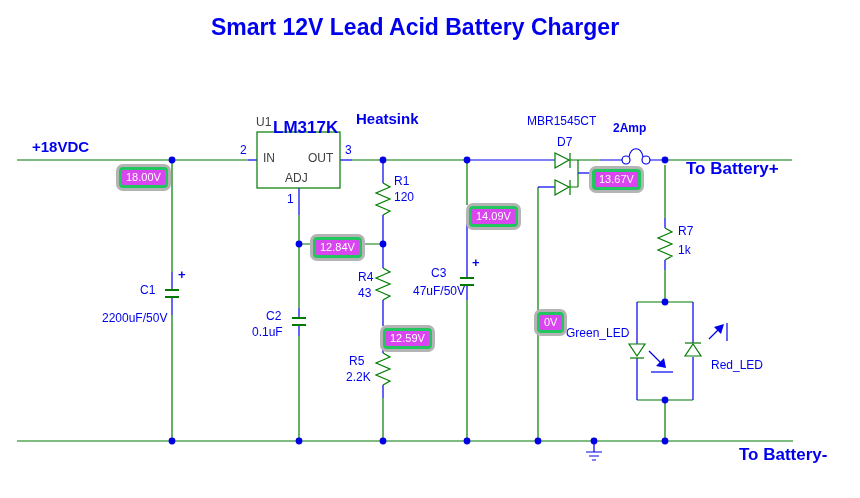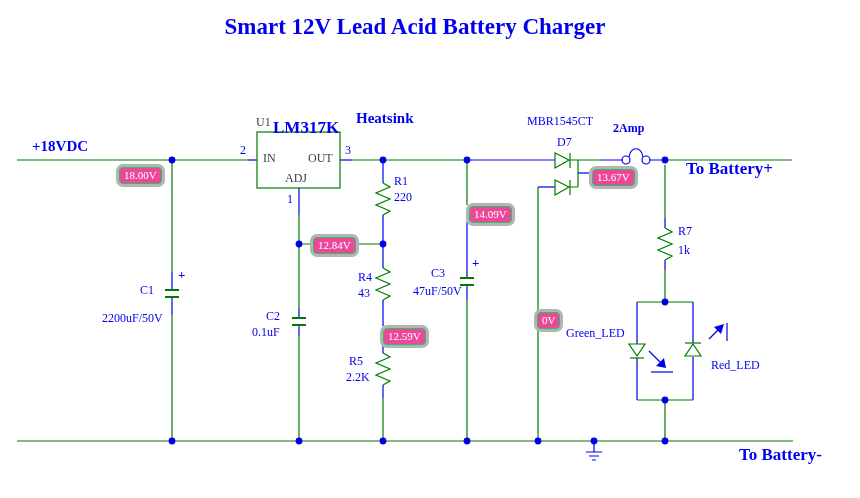--- a/index.html
+++ b/index.html
@@ -1,29 +1,29 @@
 <!DOCTYPE html>
 <html><head>
 <meta charset="utf-8">
 <style>
   html,body{margin:0;padding:0;background:#fff;}
   .canvas{position:relative;width:860px;height:498px;background:#fff;overflow:hidden;
-          font-family:Liberation Serif, serif;}
+          font-family:Liberation Sans, sans-serif;}
   svg.schem{position:absolute;left:0;top:0;}
   .t{position:absolute;white-space:nowrap;line-height:1.05;}
   .blue{color:#0000EE;font-size:12px;}
   .green{color:#404040;font-size:12px;}
   .b15{color:#0000EE;font-size:15px;font-weight:bold;}
   .b17{color:#0000EE;font-size:17px;font-weight:bold;margin-top:24px;}
   .b12{color:#0000EE;font-size:12px;font-weight:bold;text-align:center;}
   .title{left:160px;top:15px;width:510px;text-align:center;color:#0000EE;
          font-size:23px;font-weight:bold;}
   .plus{color:#0000EE;font-size:13px;font-weight:bold;}
-  .probe{position:absolute;background:#ec4899;color:#FFFFFF;font-size:11px;
-         padding:1px 4px 2px 4px;border:1px solid #22c55e;border-radius:4px;
+  .probe{position:absolute;background:#d946ef;color:#FFFFFF;font-size:11px;
+         padding:1px 4px 2px 4px;border:3px solid #22c55e;border-radius:4px;
          box-shadow:0 0 0 3px #B4B4B4;line-height:1.1;}
   .wire{stroke:#007B00;stroke-width:1.2;fill:none;}
   .lead{stroke:#0000EE;stroke-width:1.2;fill:none;}
   .sym{stroke:#007B00;stroke-width:1.2;fill:none;}
   .symb{stroke:#0000EE;stroke-width:1.2;fill:none;}
   .dot{fill:#0000E6;stroke:none;}
   .head{fill:#0000EE;stroke:none;}
 </style>
 </head>
 <body>
@@ -157,21 +157,21 @@
   <div class="t b15" style="left:356px;top:111px">Heatsink</div>
   <div class="t green" style="left:256px;top:116px">U1</div>
   <div class="t green" style="left:263px;top:152px">IN</div>
   <div class="t green" style="left:308px;top:152px">OUT</div>
   <div class="t green" style="left:285px;top:172px">ADJ</div>
   <div class="t blue" style="left:240px;top:144px">2</div>
   <div class="t blue" style="left:345px;top:144px">3</div>
   <div class="t blue" style="left:287px;top:193px">1</div>
 
   <div class="t blue" style="left:394px;top:175px">R1</div>
-  <div class="t blue" style="left:394px;top:191px">220</div>
+  <div class="t blue" style="left:394px;top:191px">120</div>
   <div class="t blue" style="left:358px;top:271px">R4</div>
   <div class="t blue" style="left:358px;top:287px">43</div>
   <div class="t blue" style="left:349px;top:355px">R5</div>
   <div class="t blue" style="left:346px;top:371px">2.2K</div>
   <div class="t blue" style="left:678px;top:225px">R7</div>
   <div class="t blue" style="left:678px;top:244px">1k</div>
 
   <div class="t blue" style="left:140px;top:284px">C1</div>
   <div class="t blue" style="left:102px;top:312px">2200uF/50V</div>
   <div class="t plus" style="left:178px;top:268px">+</div>

